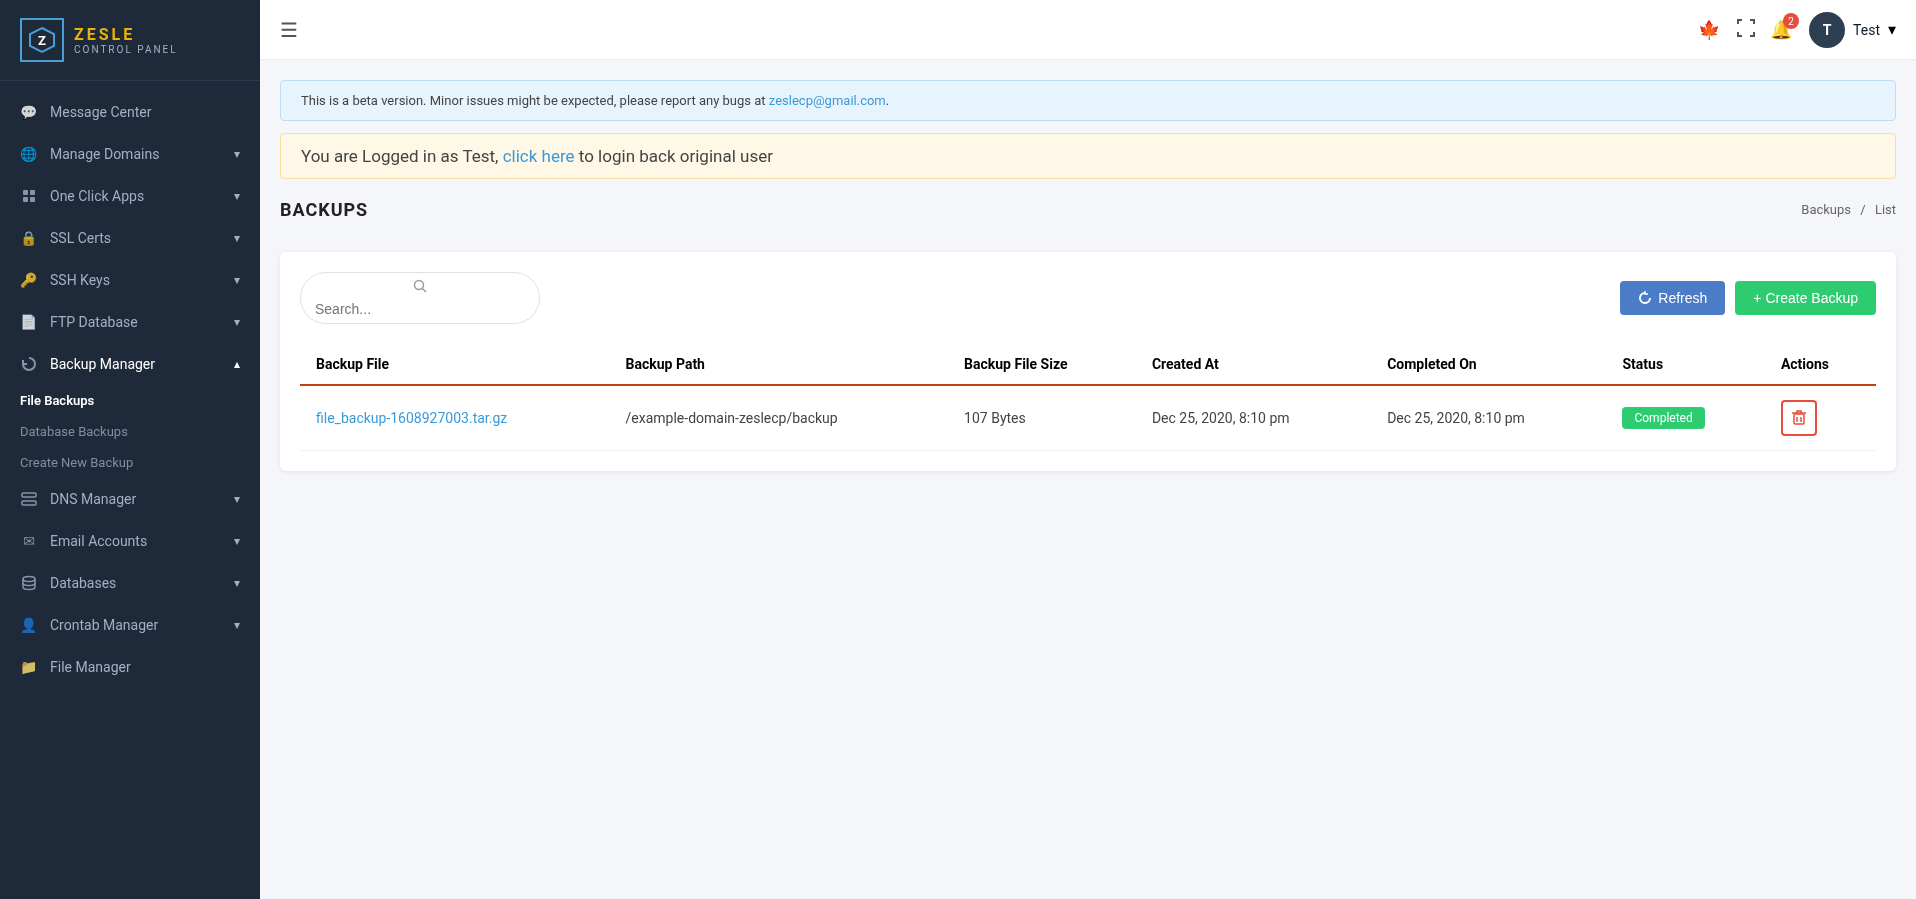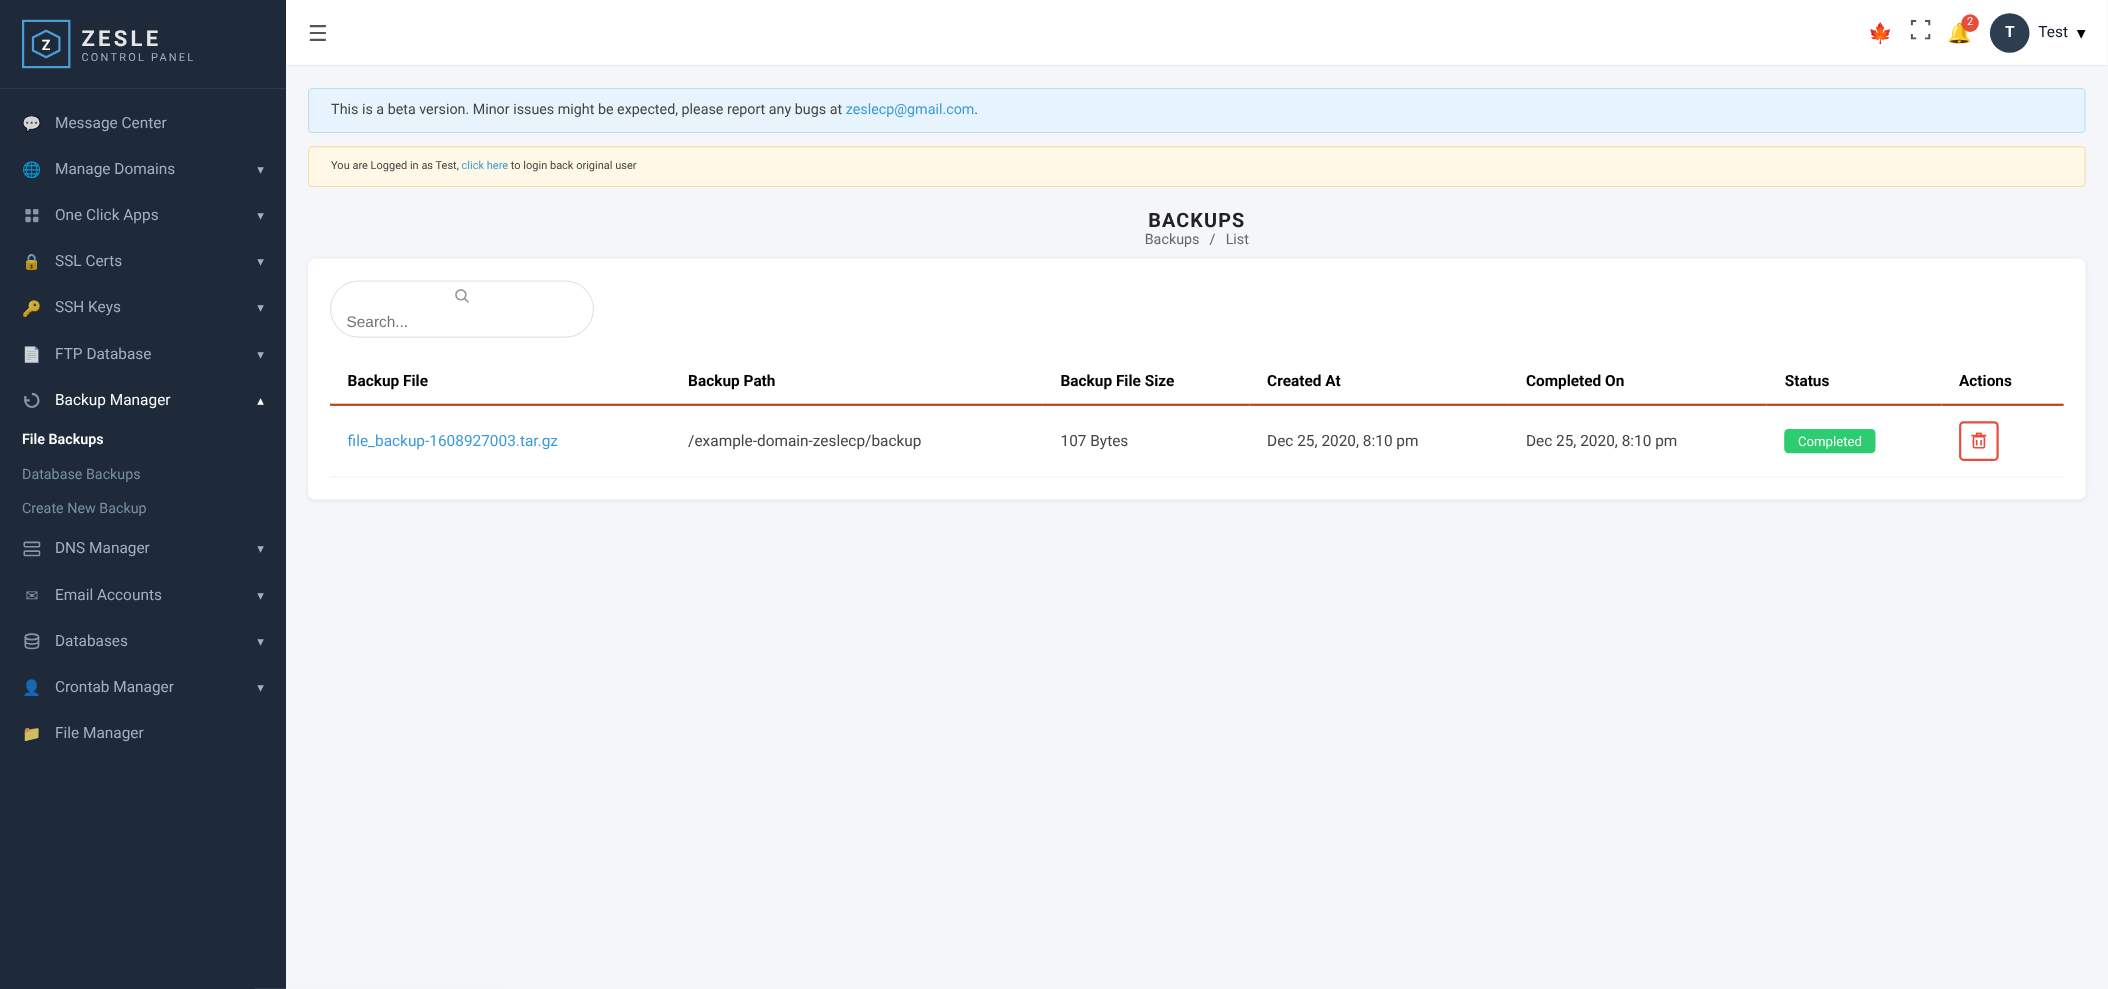--- a/index.html
+++ b/index.html
@@ -32,22 +32,22 @@
       justify-content: center;
       color: white;
       font-size: 18px;
       font-weight: bold;
     }
     .logo-text {
       display: flex;
       flex-direction: column;
     }
     .logo-text .brand {
-      color: #e5e5e5;
-      font-size: 20px;
+      color: #eab308;
+      font-size: 16px;
       font-weight: 700;
       letter-spacing: 3px;
     }
     .logo-text .sub {
       color: #a0b0c5;
       font-size: 10px;
       letter-spacing: 2px;
     }
 
     .sidebar-nav { flex: 1; padding: 10px 0; }
@@ -128,33 +128,32 @@
       border-radius: 4px;
       font-size: 13px;
       color: #444;
       margin-bottom: 12px;
     }
     .banner-warn {
       background: #fff8e6;
       border: 1px solid #f5dfa0;
       padding: 12px 20px;
       border-radius: 4px;
-      font-size: 10px;
+      font-size: 17px;
       color: #444;
       margin-bottom: 20px;
     }
     .link { color: #3a9ad9; cursor: pointer; text-decoration: none; }
 
     
     .page-header {
       display: flex;
       align-items: center;
       justify-content: space-between;
-      margin-bottom: 9px;
-      flex-direction: column;
+      margin-bottom: 32px;
     }
     .page-title { font-size: 18px; font-weight: 700; color: #222; letter-spacing: 1px; text-transform: uppercase; }
     .breadcrumb { font-size: 13px; color: #666; }
     .breadcrumb .sep { margin: 0 6px; }
 
     
     .table-card {
       background: white;
       border-radius: 6px;
       box-shadow: 0 1px 4px rgba(0,0,0,0.08);
@@ -431,20 +430,32 @@
 
     <div class="table-card">
 
       <div class="table-toolbar">
         <div class="search-box">
           <svg width="14" height="14" viewBox="0 0 14 14">
             <circle cx="6" cy="6" r="4.5" stroke="#999" stroke-width="1.5" fill="none"></circle>
             <line x1="9.5" y1="9.5" x2="13" y2="13" stroke="#999" stroke-width="1.5"></line>
           </svg>
           <input type="text" placeholder="Search..." style="">
+        </div>
+        <div class="btn-group">
+          <button class="btn-refresh">
+            <svg width="14" height="14" viewBox="0 0 14 14" fill="none">
+              <path d="M12 7A5 5 0 1 1 7 2" stroke="white" stroke-width="2" fill="none"></path>
+              <polyline points="7,0 7,3 10,3" stroke="white" stroke-width="1.5" fill="none"></polyline>
+            </svg>
+            <span>Refresh</span>
+          </button>
+          <button class="btn-create">
+            <span>+ Create Backup</span>
+          </button>
         </div>
       </div>
 
       <table>
         <thead>
           <tr>
             <th>Backup File</th>
             <th>Backup Path</th>
             <th>Backup File Size</th>
             <th>Created At</th>

